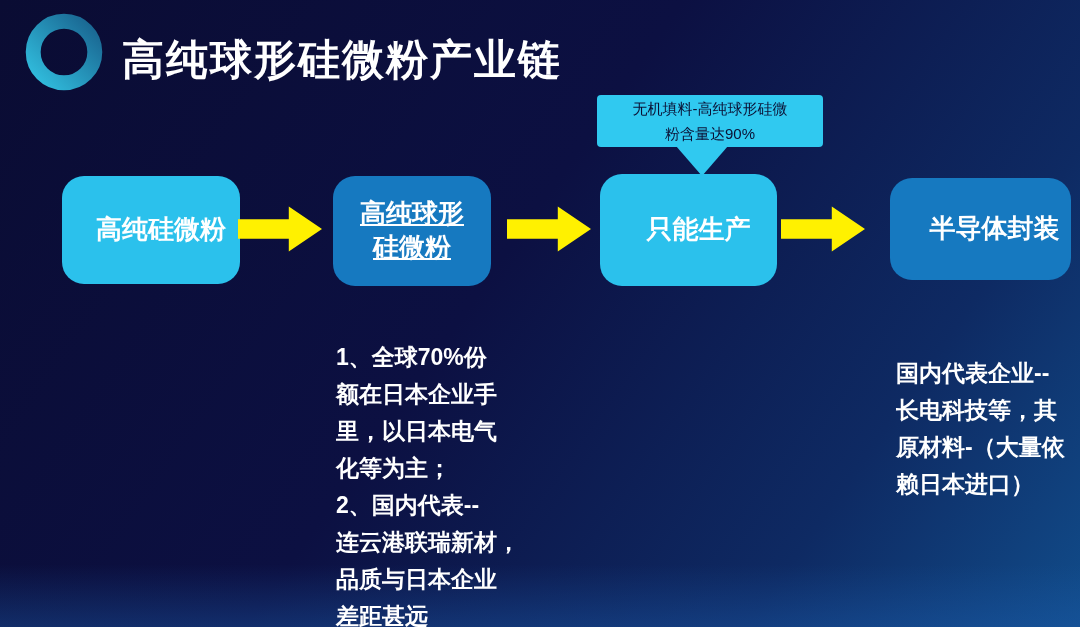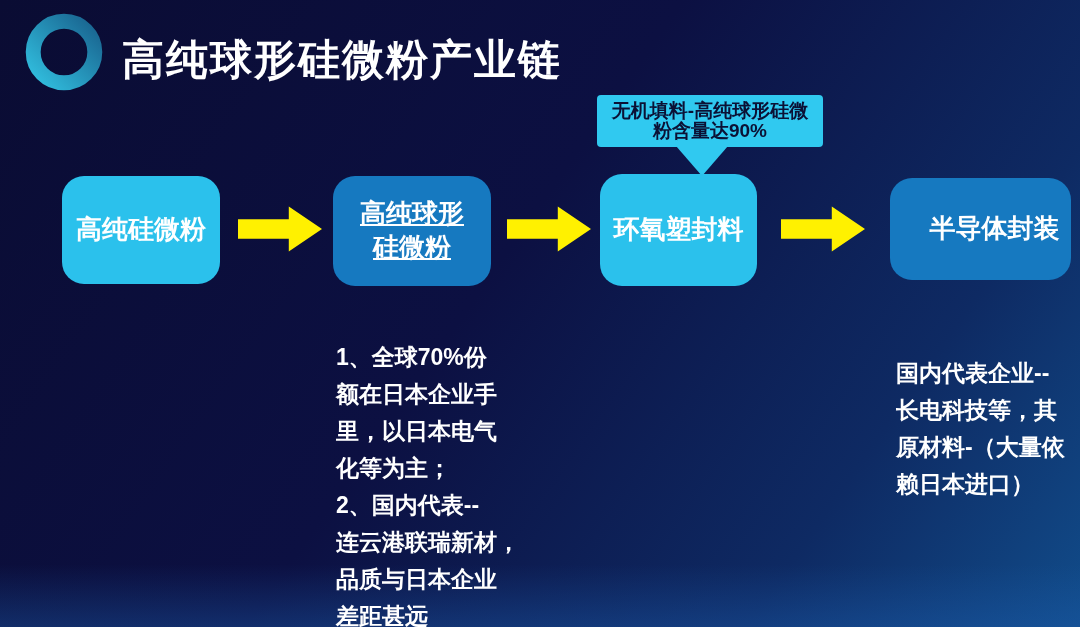--- a/index.html
+++ b/index.html
@@ -20,38 +20,38 @@
     letter-spacing:2px;white-space:nowrap;
   }
   .callout{
     position:absolute;left:597px;top:95px;width:226px;height:52px;
     background:var(--callout-bg,#30c9f0);
     border-radius:4px;
     display:flex;align-items:center;justify-content:center;
     text-align:center;
   }
   .callout span{
-    font-size:19px;line-height:20px;font-weight:bold;
+    font-size:15px;line-height:25px;font-weight:normal;
     color:var(--callout-text,#0b1135);
     white-space:pre-line;
   }
   .callout-pointer{
     position:absolute;left:676px;top:146px;width:0;height:0;
     border-left:26px solid transparent;
     border-right:26px solid transparent;
     border-top:30px solid var(--callout-bg,#30c9f0);
   }
   .node{
     position:absolute;
     display:flex;align-items:center;justify-content:center;
     border-radius:22px;
     color:#fff;font-weight:bold;font-size:26px;line-height:1.3;
     text-align:center;white-space:pre-line;
   }
-  .node.cyan{background:var(--box-cyan,#2bc1ec);}
+  .node.cyan{background:var(--box-cyan,#2bc1ec);padding-left:20px;}
   .node.blue{background:var(--box-blue,#1679c0);}
   .node1{left:62px;top:176px;width:158px;height:108px;}
   .node2{left:333px;top:176px;width:158px;height:110px;text-decoration:underline;}
   .node3{left:600px;top:174px;width:157px;height:112px;}
   .node4{left:890px;top:178px;width:153px;height:102px;padding-left:28px;}
   .flow-arrow{position:absolute;top:206px;width:84px;height:46px;}
   .flow-arrow svg{width:100%;height:100%;display:block;}
   .arrow1{left:238px;}
   .arrow2{left:507px;}
   .arrow3{left:781px;}
@@ -92,21 +92,21 @@
   <div class="callout-pointer"></div>
 
   <div class="node cyan node1">
     <span>高纯硅微粉</span>
   </div>
   <div class="node blue node2">
     <span>高纯球形
 硅微粉</span>
   </div>
   <div class="node cyan node3">
-    <span>环氧塑封料</span>
+    <span>只能生产</span>
   </div>
   <div class="node blue node4">
     <span>半导体封装</span>
   </div>
 
   <div class="flow-arrow arrow1">
     <svg viewBox="0 0 86 46">
         <polygon points="0,13 52,13 52,0 86,23 52,46 52,33 0,33" fill="#fff100"></polygon>
       </svg>
   </div>

